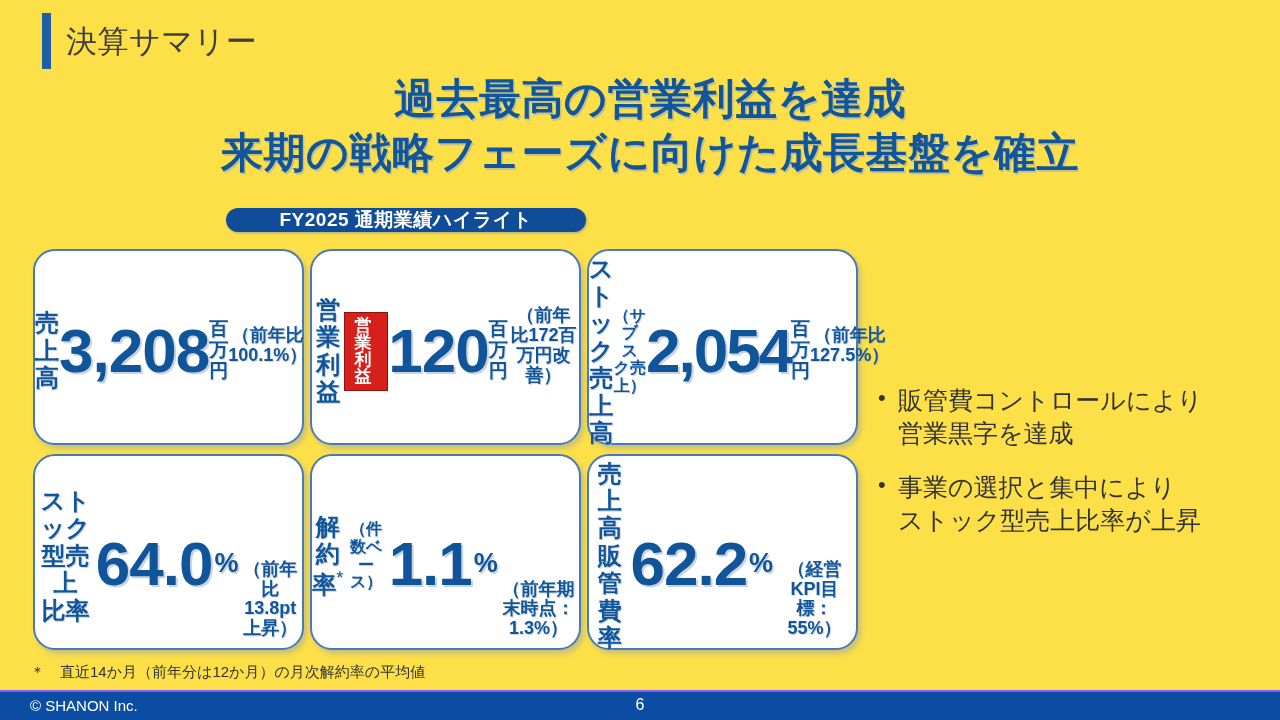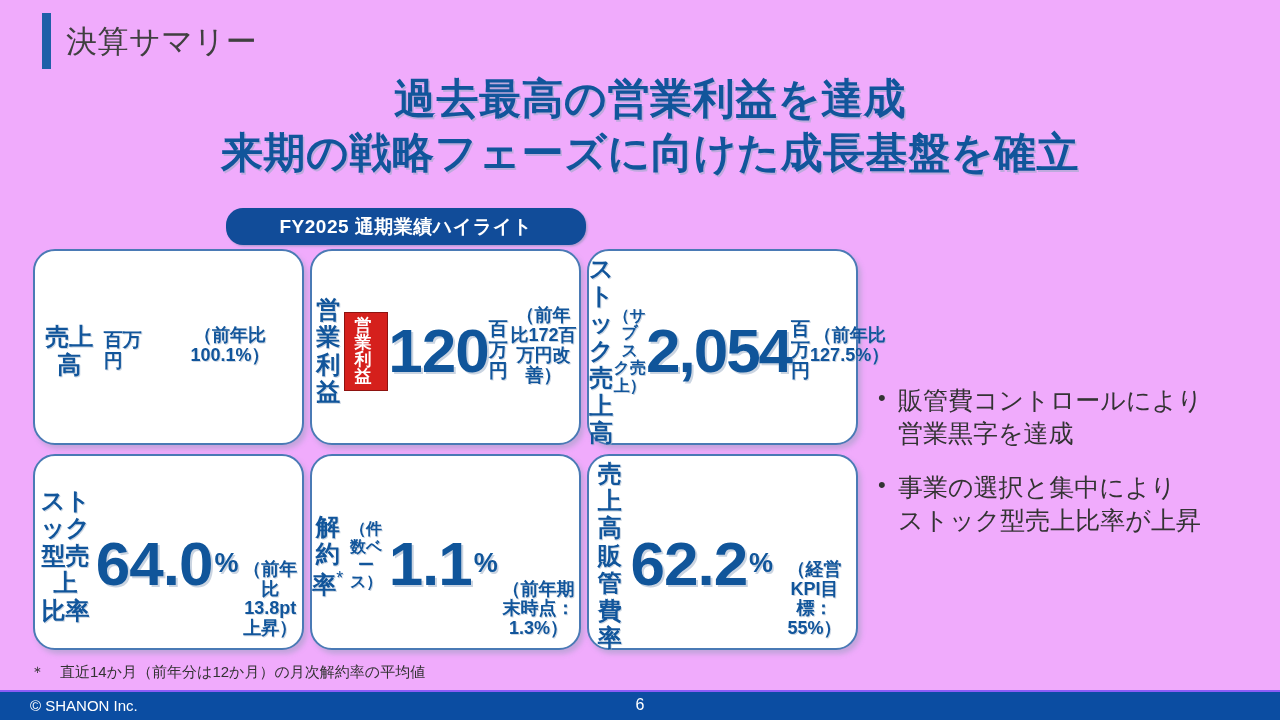--- a/index.html
+++ b/index.html
@@ -7,21 +7,21 @@
     padding: 0;
     background: #ffffff;
   }
   body {
     font-family: "Liberation Sans", "DejaVu Sans", sans-serif;
   }
   #slide {
     position: relative;
     width: 1280px;
     height: 720px;
-    background: #f0abfc;
+    background: #fde047;
     overflow: hidden;
   }
 
   
   #header-accent-bar {
     position: absolute;
     left: 42px;
     top: 13px;
     width: 9px;
     height: 56px;
@@ -51,21 +51,21 @@
     text-shadow: 1.5px 1.5px 0 rgba(150,170,195,0.55);
   }
   #main-title .tline { display: block; padding-left: 20px; }
 
   
   #section-badge {
     position: absolute;
     left: 226px;
     top: 208px;
     width: 360px;
-    height: 37px;
+    height: 24px;
     background: #114C99;
     border-radius: 17px;
     color: #ffffff;
     font-weight: bold;
     font-size: 19px;
     display: flex;
     align-items: center;
     justify-content: center;
     letter-spacing: 0.5px;
     box-shadow: 1.5px 1.5px 2px rgba(120,140,165,0.5);
@@ -243,20 +243,23 @@
     <span class="tline">過去最高の営業利益を達成</span>
     <span class="tline">来期の戦略フェーズに向けた成長基盤を確立</span>
   </div>
 
   <div id="section-badge">FY2025 通期業績ハイライト</div>
 
   <div id="card-grid">
 
     <div class="kpi-card">
       <div class="kpi-title">売上高</div>
+      <div class="kpi-value-row">
+        <span class="kpi-value">3,208</span>
+      </div>
       <div class="kpi-unit">百万円</div>
       <div class="kpi-note">（前年比100.1%）</div>
     </div>
 
     <div class="kpi-card">
       <div class="kpi-title">営業利益</div>
       <div class="kpi-flag">営業利益</div>
       <div class="kpi-value-row">
         <span class="kpi-value">120</span>
       </div>

